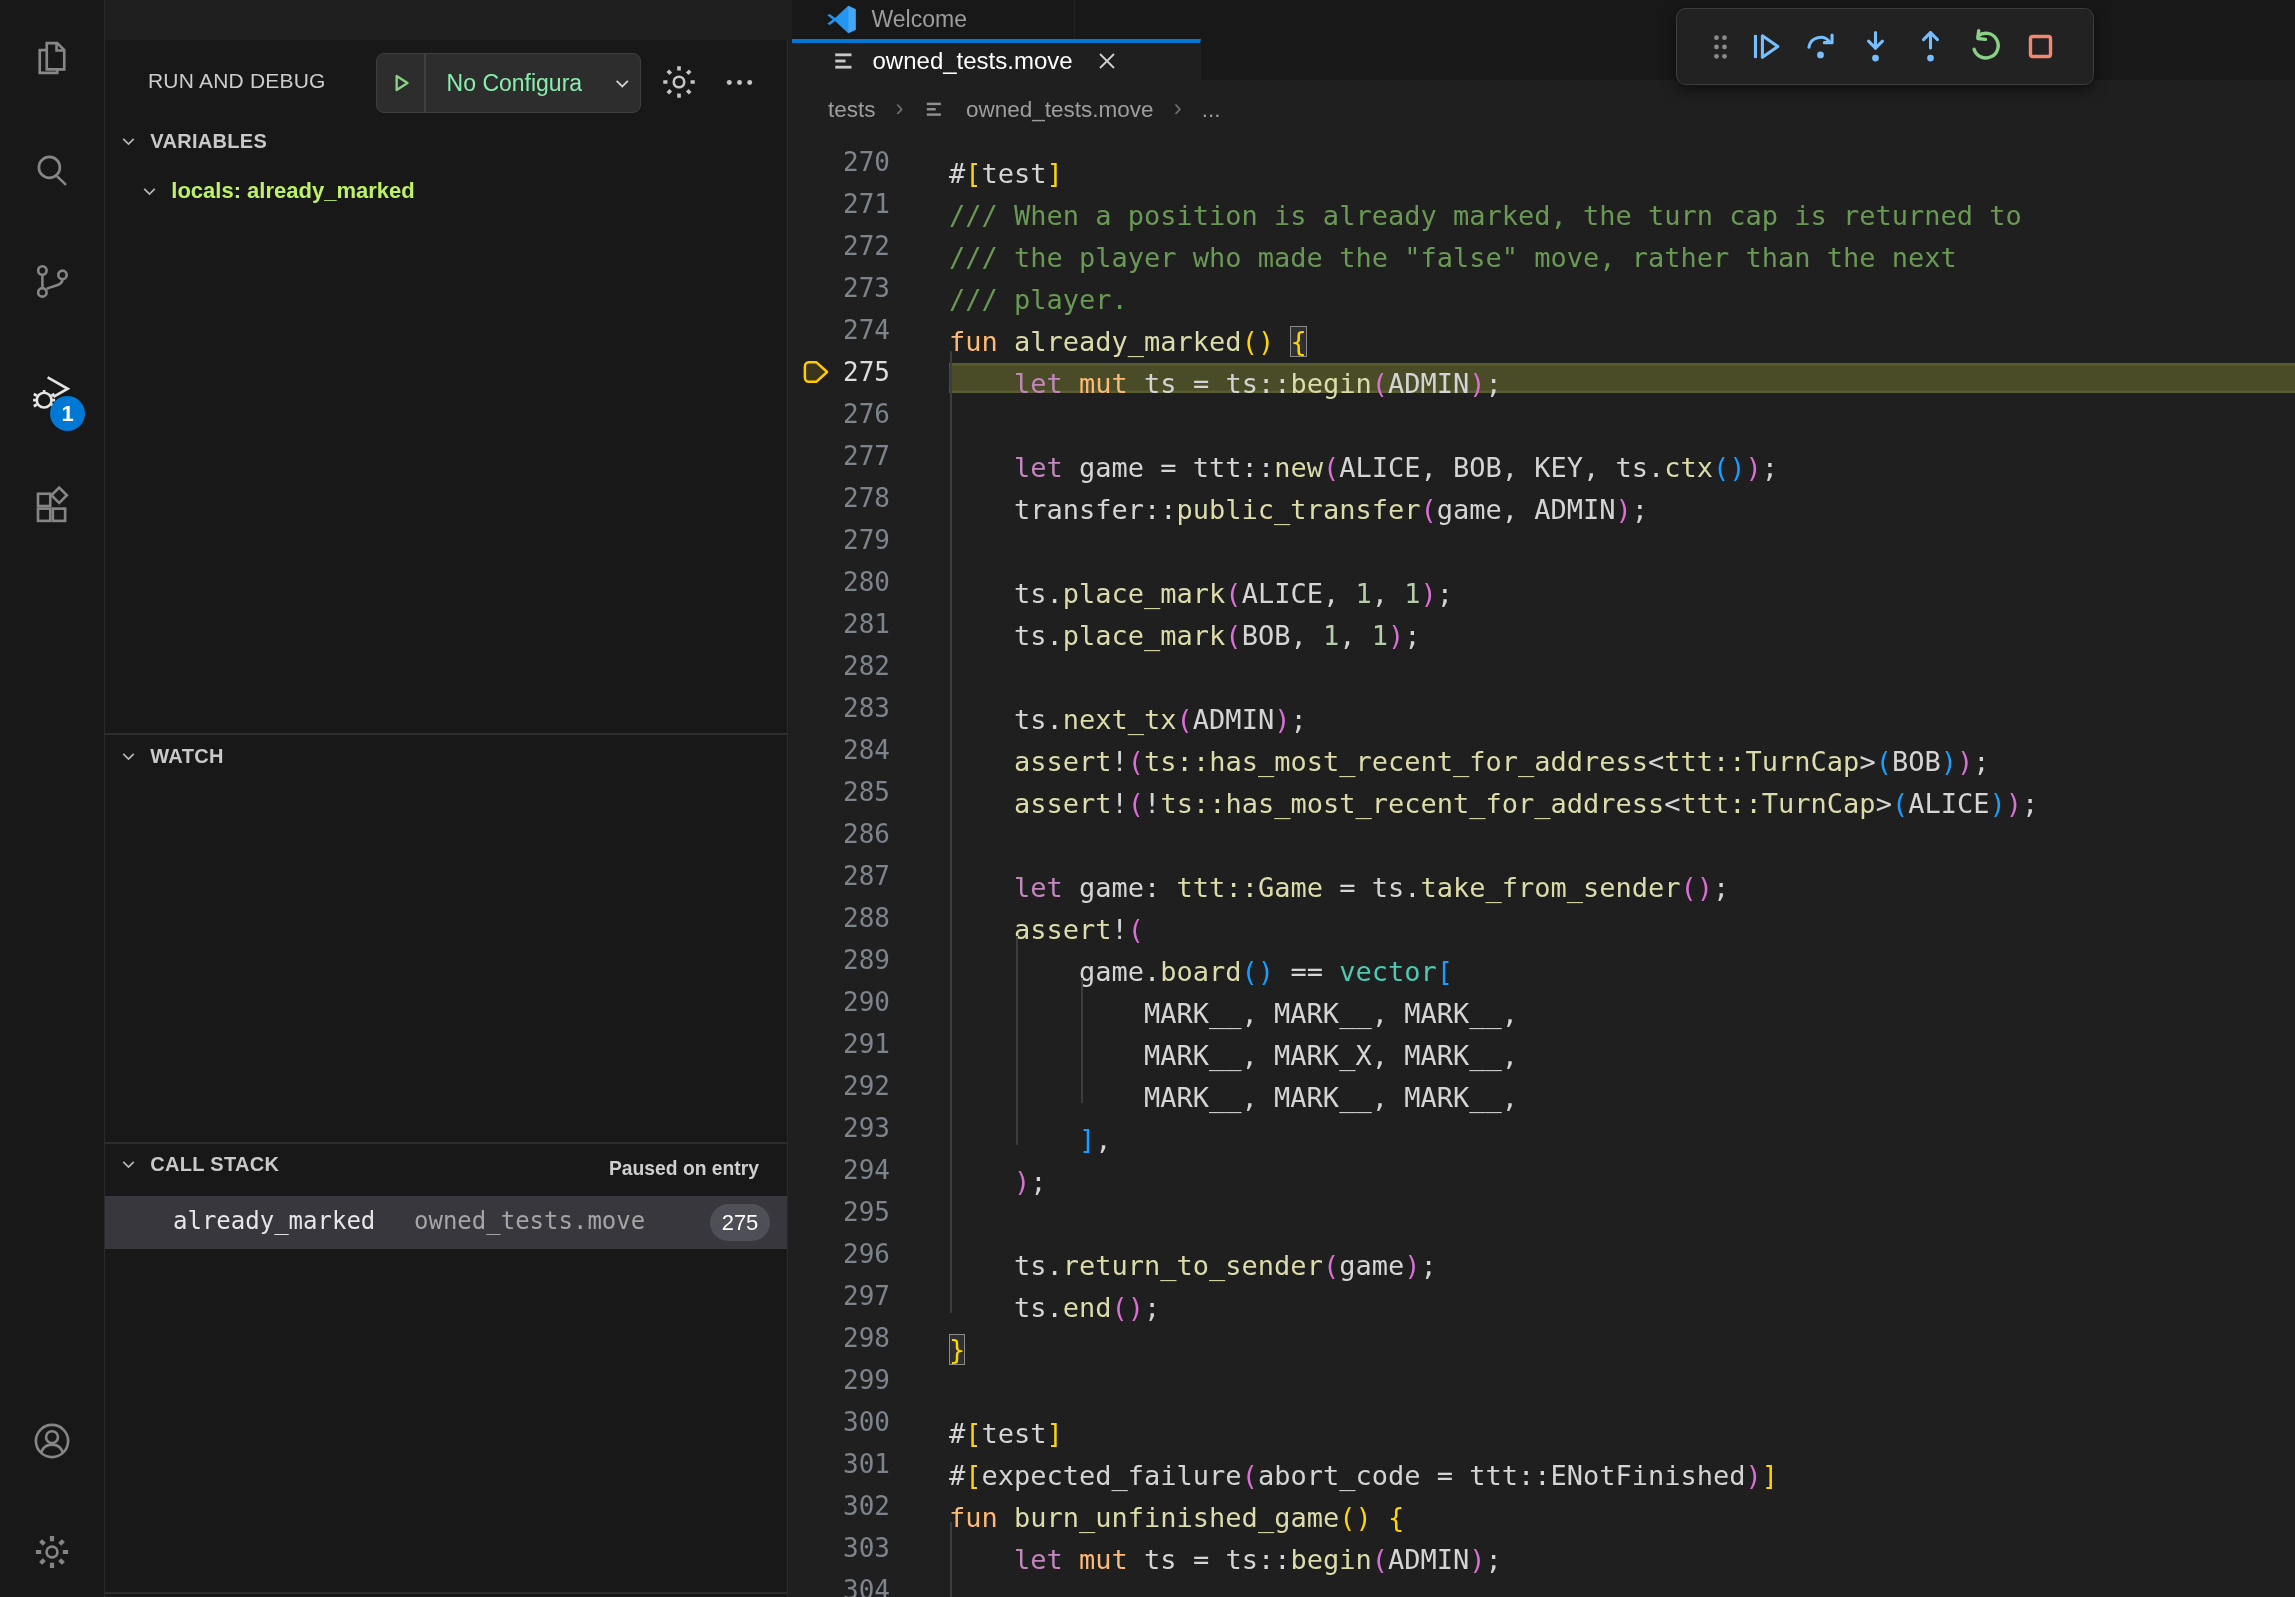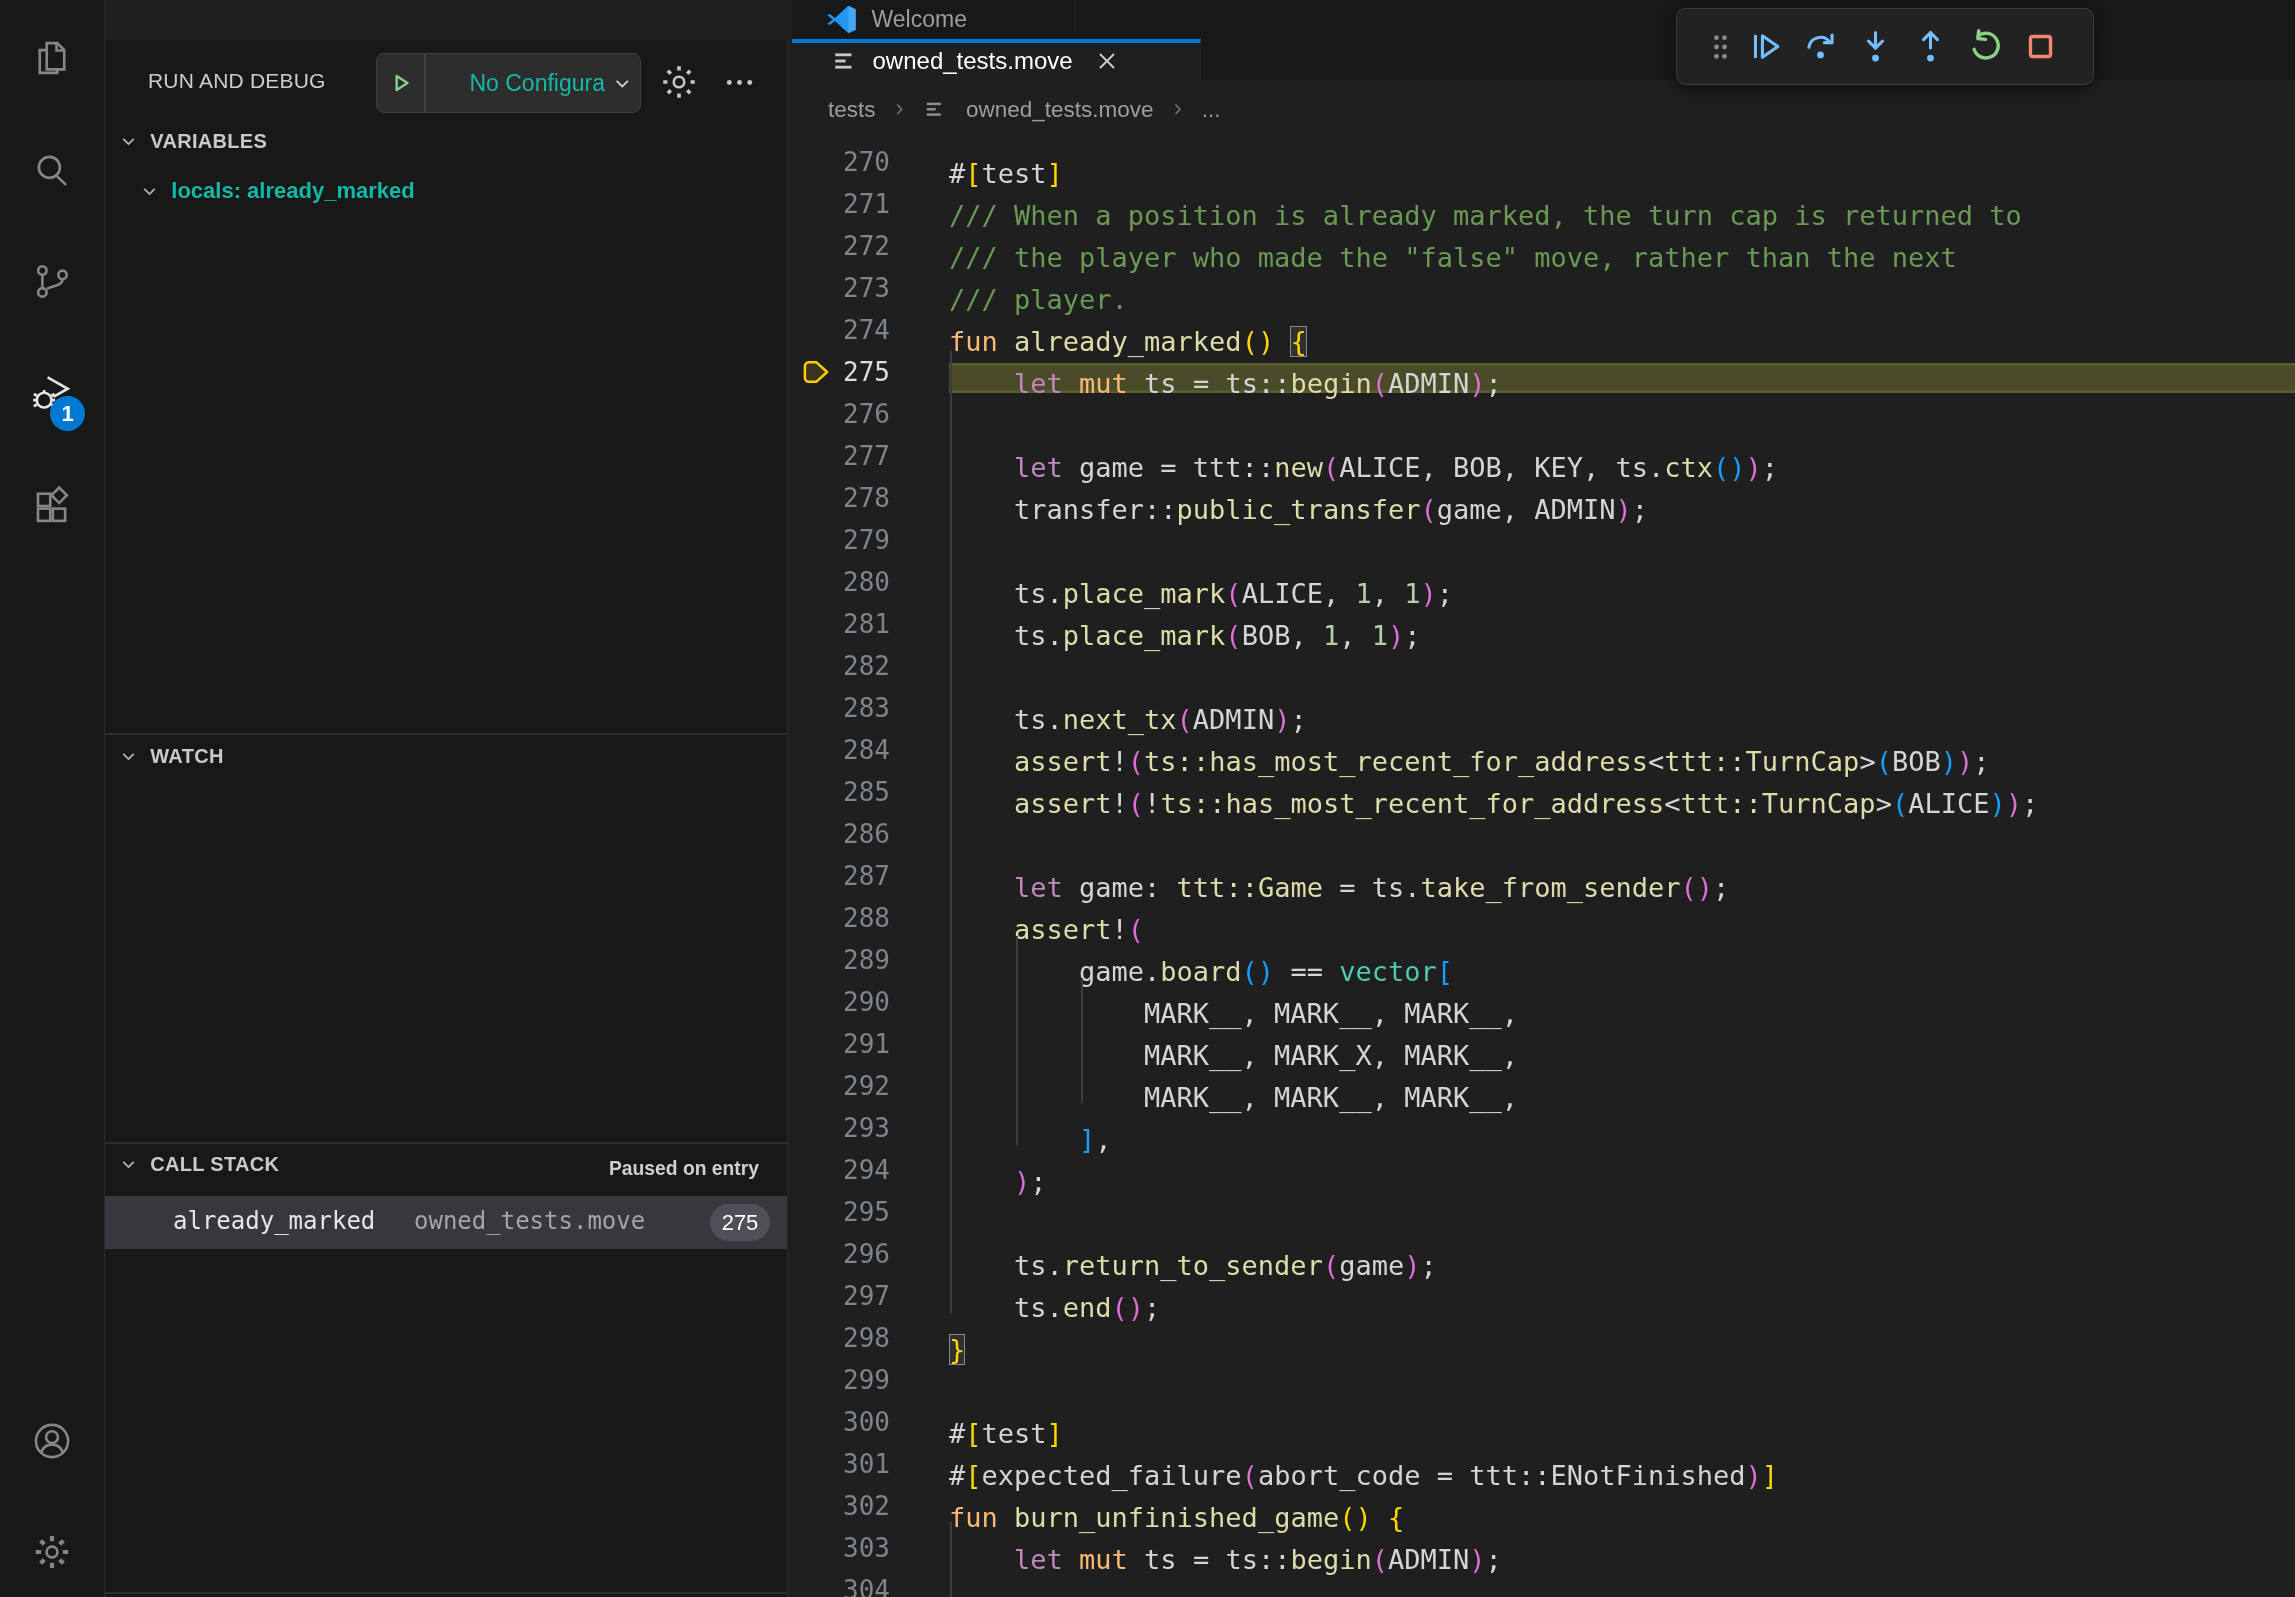--- a/index.html
+++ b/index.html
@@ -16,31 +16,31 @@
             color:#fff;font:700 22px "Liberation Sans",sans-serif;display:flex;align-items:center;justify-content:center;}
 
   
   .sidebar{position:absolute;left:101px;top:0;width:687px;height:100%;background:#181818;
            border-right:1.6px solid #2a2a2a;box-sizing:border-box;z-index:4;color:#cccccc;margin-top:40px;}
   .sb-title{position:absolute;left:47px;top:29px;font:400 21px "Liberation Sans",sans-serif;color:#cccccc;letter-spacing:0.2px;white-space:nowrap;}
   .cfg-btn{position:absolute;left:275px;top:13px;width:265px;height:60px;background:#2d2d2d;border:1.6px solid #3f3f3f;
            border-radius:8px;display:flex;align-items:center;box-sizing:border-box;cursor:pointer;overflow:hidden;}
   .cfg-play{flex:none;width:47px;display:flex;align-items:center;justify-content:center;}
   .cfg-div{flex:none;width:1.6px;height:100%;background:#3f3f3f;}
-  .cfg-label{flex:1;font:400 23px "Liberation Sans",sans-serif;color:#14b8a6;padding-left:0;white-space:nowrap;overflow:hidden;text-align:right;}
+  .cfg-label{flex:1;font:400 23px "Liberation Sans",sans-serif;color:#86efac;padding-left:21px;white-space:nowrap;overflow:hidden;}
   .cfg-chev{flex:none;width:35px;display:flex;align-items:center;justify-content:center;}
   .sb-gear{position:absolute;left:557px;top:21px;width:42px;height:42px;cursor:pointer;}
   .sb-dots{position:absolute;left:616px;top:21px;width:45px;height:42px;cursor:pointer;display:flex;align-items:center;justify-content:center;}
 
   .sec-head{position:absolute;display:flex;align-items:center;gap:11.3px;cursor:pointer;}
   .sec-head .lbl{font:700 20px "Liberation Sans",sans-serif;color:#c9c9c9;letter-spacing:0.3px;}
   .chev{width:21px;height:21px;stroke:#b6b6b6;fill:none;stroke-width:2;}
   .sb-sep{position:absolute;left:0;width:100%;height:1.6px;background:#2d2d2d;}
   .locals-row{position:absolute;left:38px;top:138px;display:flex;align-items:center;gap:11.3px;cursor:pointer;}
-  .locals-row .lbl{font:600 22px "Liberation Sans",sans-serif;color:#14b8a6;}
+  .locals-row .lbl{font:600 22px "Liberation Sans",sans-serif;color:#bef264;}
   .paused{position:absolute;right:28px;top:1118px;font:700 19.3px "Liberation Sans",sans-serif;color:#cfcfcf;}
   .frame-row{position:absolute;left:0;top:1156px;width:100%;height:53px;background:#37373d;cursor:pointer;}
   .frame-name{position:absolute;left:72px;top:10.5px;font:400 24px "DejaVu Sans Mono",monospace;color:#e6e6e6;}
   .frame-file{position:absolute;left:313px;top:10.5px;font:400 24px "DejaVu Sans Mono",monospace;color:#a5a5a5;}
   .frame-badge{position:absolute;right:17px;top:8px;min-width:60px;height:37px;border-radius:18.5px;background:#4f4f57;
                color:#fff;font:500 22px "Liberation Sans",sans-serif;display:flex;align-items:center;justify-content:center;}
 
   
   .editor{position:absolute;left:792px;top:0;right:0;height:100%;background:#1f1f1f;}
   .tabbar{position:absolute;left:0;top:0;right:0;height:80px;background:#181818;display:flex;flex-direction:column;}

